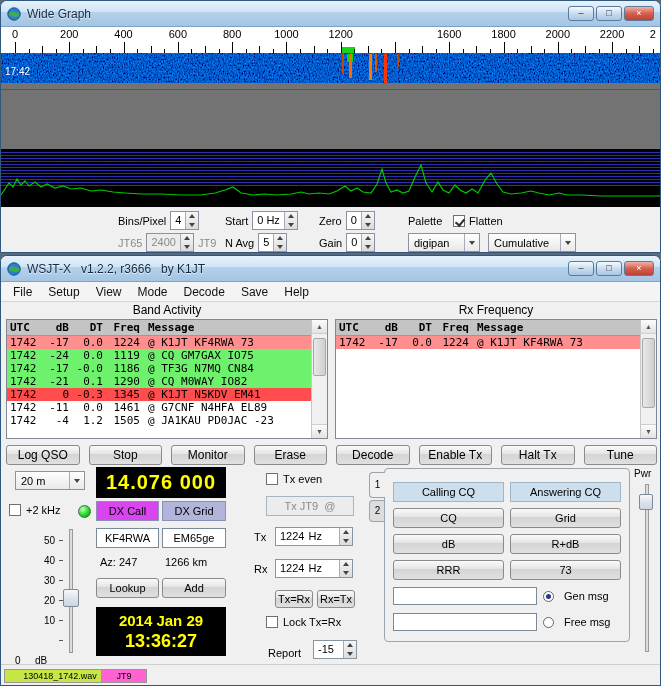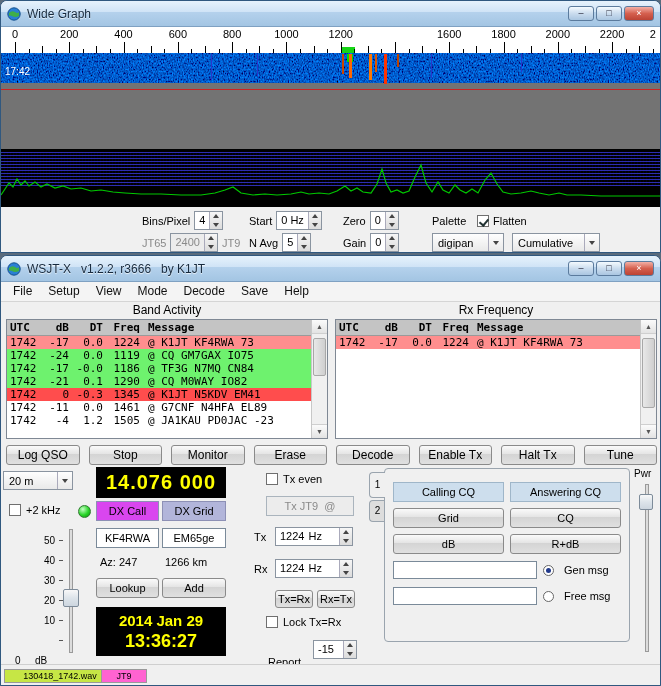--- a/index.html
+++ b/index.html
@@ -33,21 +33,21 @@
   .wf-redline { position:absolute; left:0; top:36px; width:100%; height:1px; background:#cc2222; }
   .wf-sig { position:absolute; top:1px; filter:blur(.4px); }
 
   .spectrum { position:absolute; left:0; top:148px; width:661px; height:58px; background:#000; overflow:hidden; }
   .spec-grid { position:absolute; left:0; top:3px; width:100%; height:34px;
     background-image:
       repeating-linear-gradient(to bottom, rgba(60,60,235,.75) 0 1px, transparent 1px 3px),
       repeating-linear-gradient(to right, rgba(0,0,40,.55) 0 1px, transparent 1px 3px); }
 
   .wg-controls { position:absolute; left:0; top:206px; width:661px; height:47px; background:#f0f0f0; font-size:11px; }
-  .g { position:absolute; display:flex; align-items:center; gap:4px; height:19px;margin-left:24px; }
+  .g { position:absolute; display:flex; align-items:center; gap:4px; height:19px; }
   .glabel { color:#000; } .glabel.dis { color:#8a8a8a; }
 
   .spin { display:inline-flex; align-items:stretch; border:1px solid #8a94a0; background:#fff; height:19px; }
   .spin.dis { background:#ececec; color:#8a8a8a; }
   .spin-val { padding:0 4px; font-size:11px; line-height:17px; white-space:pre; }
   .spin-btns { display:flex; flex-direction:column; width:13px; border-left:1px solid #aab; background:linear-gradient(#f6f6f6,#dcdcdc); }
   .spin-btns div { flex:1; display:flex; align-items:center; justify-content:center; }
   .arr-up { width:0; height:0; border-left:3px solid transparent; border-right:3px solid transparent; border-bottom:4px solid #444; }
   .arr-dn { width:0; height:0; border-left:3px solid transparent; border-right:3px solid transparent; border-top:4px solid #444; }
 
@@ -57,21 +57,21 @@
 
   .cb { width:12px; height:12px; border:1px solid #6f6f6f; background:#fff; display:inline-block; position:relative; flex:none; }
   .cb.checked::after { content:""; position:absolute; left:3px; top:1px; width:4px; height:7px;
     border-right:2px solid #233; border-bottom:2px solid #233; transform:rotate(40deg); }
   .cb-row { display:flex; align-items:center; gap:5px; font-size:11px; }
 
   .radio { width:11px; height:11px; border-radius:50%; border:1px solid #666; background:#fff; display:inline-block; position:relative; flex:none; }
   .radio.sel::after { content:""; position:absolute; left:2px; top:2px; width:5px; height:5px; border-radius:50%; background:#223a8c; }
 
   
-  .menubar { position:absolute; left:0; top:26px; width:100%; height:20px; background:#f4f4f4; border-bottom:1px solid #d5d5d5; display:flex; align-items:flex-start; padding-left:4px; }
+  .menubar { position:absolute; left:0; top:26px; width:100%; height:20px; background:#f4f4f4; border-bottom:1px solid #d5d5d5; display:flex; align-items:center; padding-left:4px; }
   .menu-item { font-size:12px; padding:2px 8px; color:#111; }
 
   .panel-title { position:absolute; top:47px; font-size:12px; text-align:center; color:#000; }
   #bandTitle { left:5px; width:322px; } #rxTitle { left:334px; width:322px; }
 
   .panel { position:absolute; top:63px; height:120px; width:322px; background:#fff; border:1px solid #7f8894; }
   #bandPanel { left:5px; } #rxPanel { left:334px; }
   .tbody { position:absolute; left:0; top:0; right:16px; bottom:0; overflow:hidden; }
   .thead { height:16px; background:#c4c4c4; border-bottom:1px solid #9a9a9a; display:flex; align-items:center; font:bold 11px "DejaVu Sans Mono", monospace; }
   .trow { height:13px; display:flex; font:11px/13px "DejaVu Sans Mono", monospace; white-space:pre; color:#000; }
@@ -431,21 +431,21 @@
         <button class="btn">Log QSO</button>
         <button class="btn">Stop</button>
         <button class="btn">Monitor</button>
         <button class="btn">Erase</button>
         <button class="btn">Decode</button>
         <button class="btn">Enable Tx</button>
         <button class="btn">Halt Tx</button>
         <button class="btn">Tune</button>
       </div>
 
-    <span class="combo" style="position:absolute;left:2px;top:215px;width:70px">
+    <span class="combo" style="position:absolute;left:14px;top:215px;width:70px">
       <span class="cval">20 m</span>
       <span class="arrow">
           <span class="arr-dn"></span>
         </span>
     </span>
 
     <div class="disp" id="freqDisp">14.076 000</div>
 
     <div class="cb-row" style="position:absolute;left:8px;top:248px">
       <span class="cb"></span>
@@ -519,21 +519,21 @@
     </span>
 
     <button class="btn smallbtn" style="left:274px;top:334px;width:38px;height:18px;line-height:16px">Tx=Rx</button>
     <button class="btn smallbtn" style="left:316px;top:334px;width:38px;height:18px;line-height:16px">Rx=Tx</button>
 
     <div class="cb-row" style="position:absolute;left:265px;top:360px">
       <span class="cb"></span>
       <span>Lock Tx=Rx</span>
     </div>
 
-    <span class="lab11" style="left:267px;top:400px">Report</span>
+    <span class="lab11" style="left:267px;top:391px">Report</span>
     <span class="spin" style="position:absolute;left:312px;top:384px;width:44px">
       <span class="spin-val">-15</span>
       <span class="spin-btns" style="margin-left:auto">
           <div>
             <span class="arr-up"></span>
           </div>
           <div>
             <span class="arr-dn"></span>
           </div>
         </span>
@@ -542,26 +542,30 @@
     <div class="tab" id="tab1">1</div>
     <div class="tab" id="tab2">2</div>
 
     <div class="frame">
       <div class="frame-row">
         <div class="cell col-hdr">Calling CQ</div>
         <div class="cell col-hdr">Answering CQ</div>
       </div>
       <div id="msgBtns" style="display:flex;flex-direction:column;gap:6px">
           <div class="frame-row">
+            <button class="btn cell">CQ</button>
             <button class="btn cell">Grid</button>
-            <button class="btn cell">CQ</button>
           </div>
           <div class="frame-row">
             <button class="btn cell">dB</button>
             <button class="btn cell">R+dB</button>
+          </div>
+          <div class="frame-row">
+            <button class="btn cell">RRR</button>
+            <button class="btn cell">73</button>
           </div>
         </div>
       <div class="frame-row">
         <input class="input msg-input" readonly="" style="">
         <span class="radio sel"></span>
         <span class="radio-lab">Gen msg</span>
       </div>
       <div class="frame-row">
         <input class="input msg-input" readonly="" style="">
         <span class="radio"></span>

